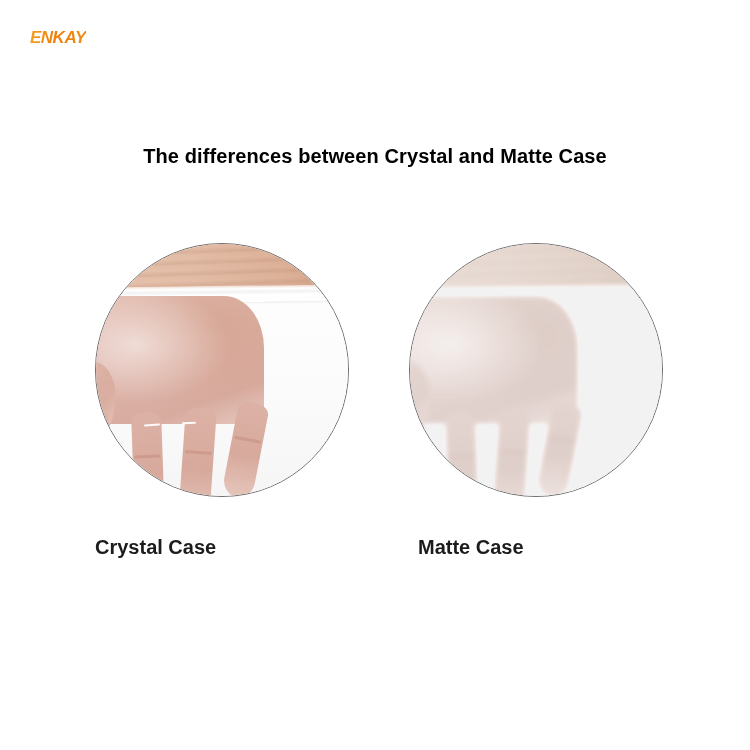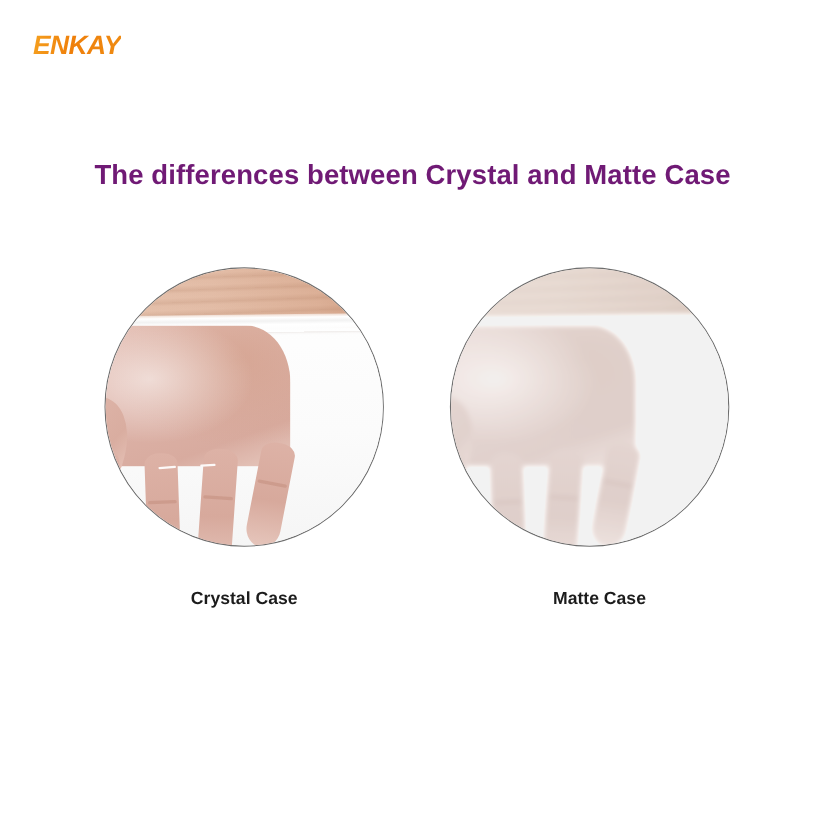--- a/index.html
+++ b/index.html
@@ -17,40 +17,40 @@
   }
 
   
   .brand-logo {
     position: absolute;
     left: 30px;
     top: 28px;
     font-family: "Liberation Sans", sans-serif;
     font-weight: bold;
     font-style: italic;
-    font-size: 24px;
+    font-size: 17px;
     letter-spacing: -0.5px;
     color: #f08a0c;
     background: linear-gradient(100deg, #f5a01f 0%, #ef7f0a 45%, #ef8b12 100%);
     -webkit-background-clip: text;
     background-clip: text;
     -webkit-text-fill-color: transparent;
     user-select: none;
   }
 
   
   .headline {
     position: absolute;
     left: 0;
     top: 145px;
     width: 750px;
     text-align: center;
-    font-size: 25px;
+    font-size: 20px;
     font-weight: bold;
-    color: #701a75;
+    color: #000000;
     letter-spacing: 0.1px;
   }
 
   
   .compare-row {
     position: absolute;
     left: 0;
     top: 243px;
     width: 750px;
     height: 260px;
@@ -220,22 +220,22 @@
     inset: 0;
     background: rgba(255,255,255,0.30);
     pointer-events: none;
   }
 
   
   .caption {
     position: absolute;
     top: 536px;
     width: 254px;
-    text-align: center;
-    font-size: 16px;
+    text-align: left;
+    font-size: 20px;
     font-weight: bold;
     color: #1c1c1c;
   }
   .caption.left  { left: 95px; }
   .caption.right { left: 418px; }
 </style>
 </head>
 <body>
 
 <div class="brand-logo">ENKAY</div>

